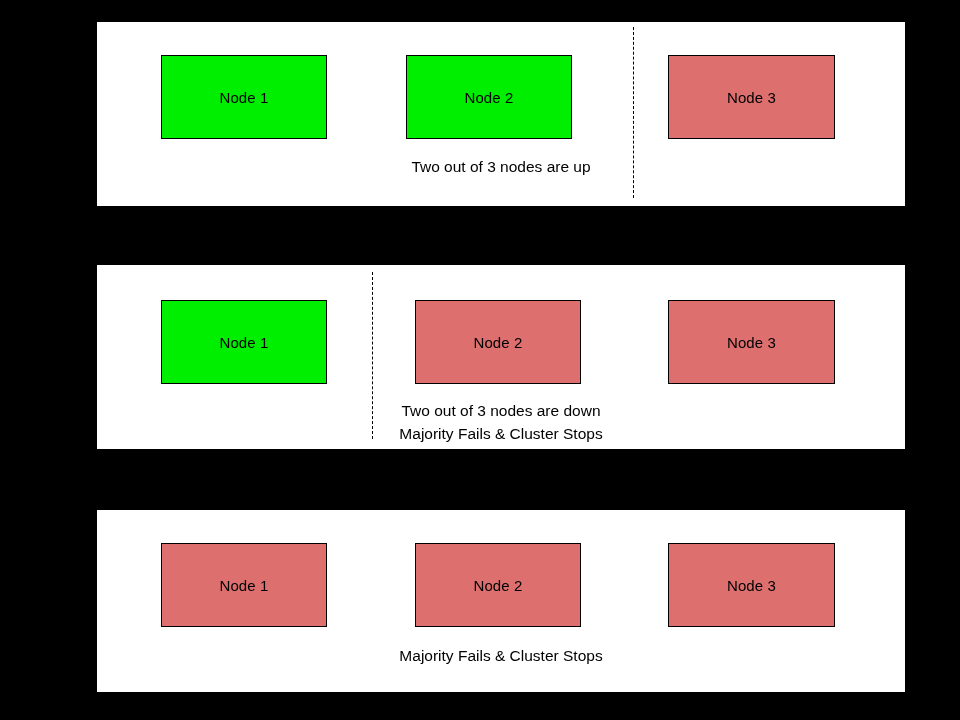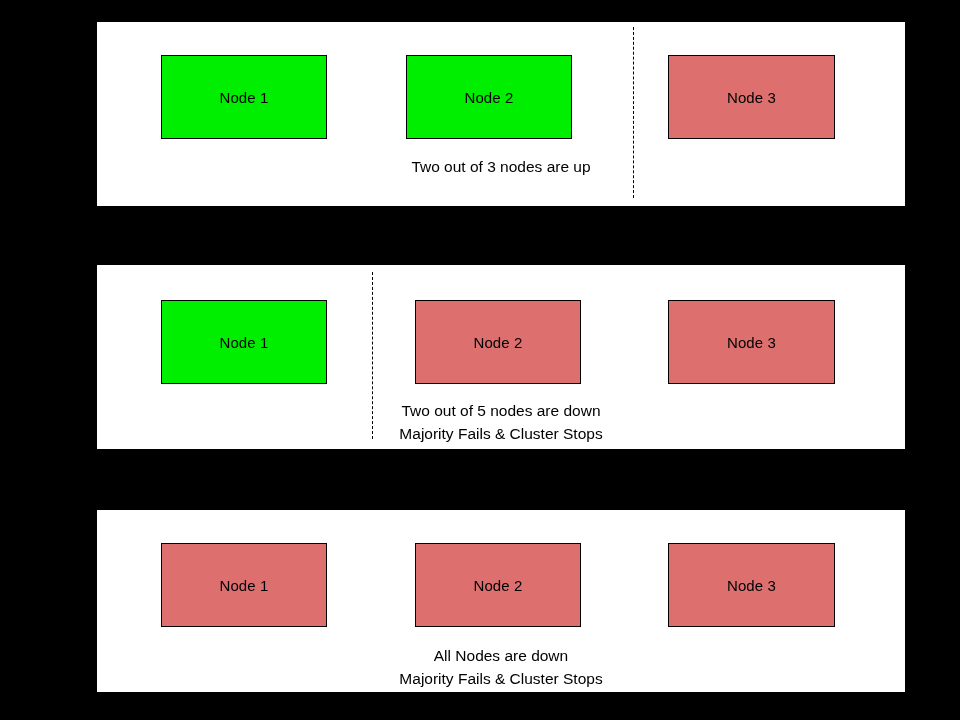--- a/index.html
+++ b/index.html
@@ -95,32 +95,31 @@
         <span class="node-label">Node 1</span>
       </div>
       <div class="node-box" style="left: 318px; top: 35px; width: 166px; height: 84px; background: rgb(222, 111, 111);">
         <span class="node-label">Node 2</span>
       </div>
       <div class="node-box" style="left: 571px; top: 35px; width: 167px; height: 84px; background: rgb(222, 111, 111);">
         <span class="node-label">Node 3</span>
       </div>
       <div class="divider" style="left: 275px; top: 7px; height: 167px;"></div>
       <div class="caption" style="left: 0px; width: 808px; top: 134px;">
-        <span class="caption-line">Two out of 5 nodes are down</span>
+        <span class="caption-line">Two out of 3 nodes are down</span>
         <span class="caption-line">Majority Fails &amp; Cluster Stops</span>
       </div>
     </div>
     <div class="panel" id="panel-2" style="left: 97px; top: 510px; width: 808px; height: 182px;">
       <div class="node-box" style="left: 64px; top: 33px; width: 166px; height: 84px; background: rgb(222, 111, 111);">
         <span class="node-label">Node 1</span>
       </div>
       <div class="node-box" style="left: 318px; top: 33px; width: 166px; height: 84px; background: rgb(222, 111, 111);">
         <span class="node-label">Node 2</span>
       </div>
       <div class="node-box" style="left: 571px; top: 33px; width: 167px; height: 84px; background: rgb(222, 111, 111);">
         <span class="node-label">Node 3</span>
       </div>
       <div class="caption" style="left: 0px; width: 808px; top: 134px;">
-        <span class="caption-line">All Nodes are down</span>
         <span class="caption-line">Majority Fails &amp; Cluster Stops</span>
       </div>
     </div>
   </div>
 
 </body></html>

